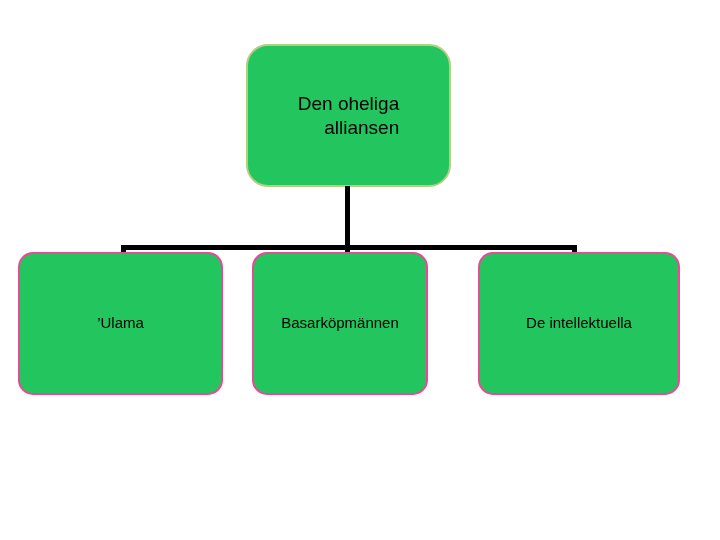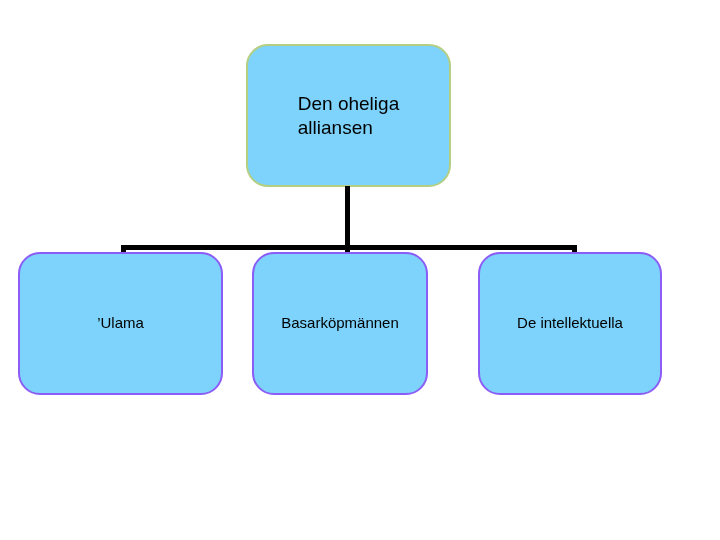--- a/index.html
+++ b/index.html
@@ -16,25 +16,25 @@
     width: 720px;
     height: 540px;
     background: #ffffff;
     overflow: hidden;
   }
 
   
   .node {
     position: absolute;
     box-sizing: border-box;
-    background: #7dd3fc;
+    background: #22c55e;
     display: flex;
     align-items: center;
     justify-content: center;
-    text-align: left;
+    text-align: right;
     color: #000000;
     line-height: 1.25;
   }
 
   
   .node--root {
     left: 246px;
     top: 44px;
     width: 205px;
     height: 143px;
@@ -43,27 +43,27 @@
     font-size: 19px;
   }
   .node--root .node-label {
     white-space: pre-line;
   }
 
   
   .node--child {
     top: 252px;
     height: 143px;
-    border: 2px solid #8b5cf6;
-    border-radius: 22px;
+    border: 2px solid #ec4899;
+    border-radius: 15px;
     font-size: 15px;
   }
   .node--child-1 { left: 18px;  width: 205px; }
   .node--child-2 { left: 252px; width: 176px; }
-  .node--child-3 { left: 478px; width: 184px; }
+  .node--child-3 { left: 478px; width: 202px; }
 
   .node-label {
     display: block;
     padding: 0 10px;
   }
 
   
   .conn {
     position: absolute;
     background: #000000;

